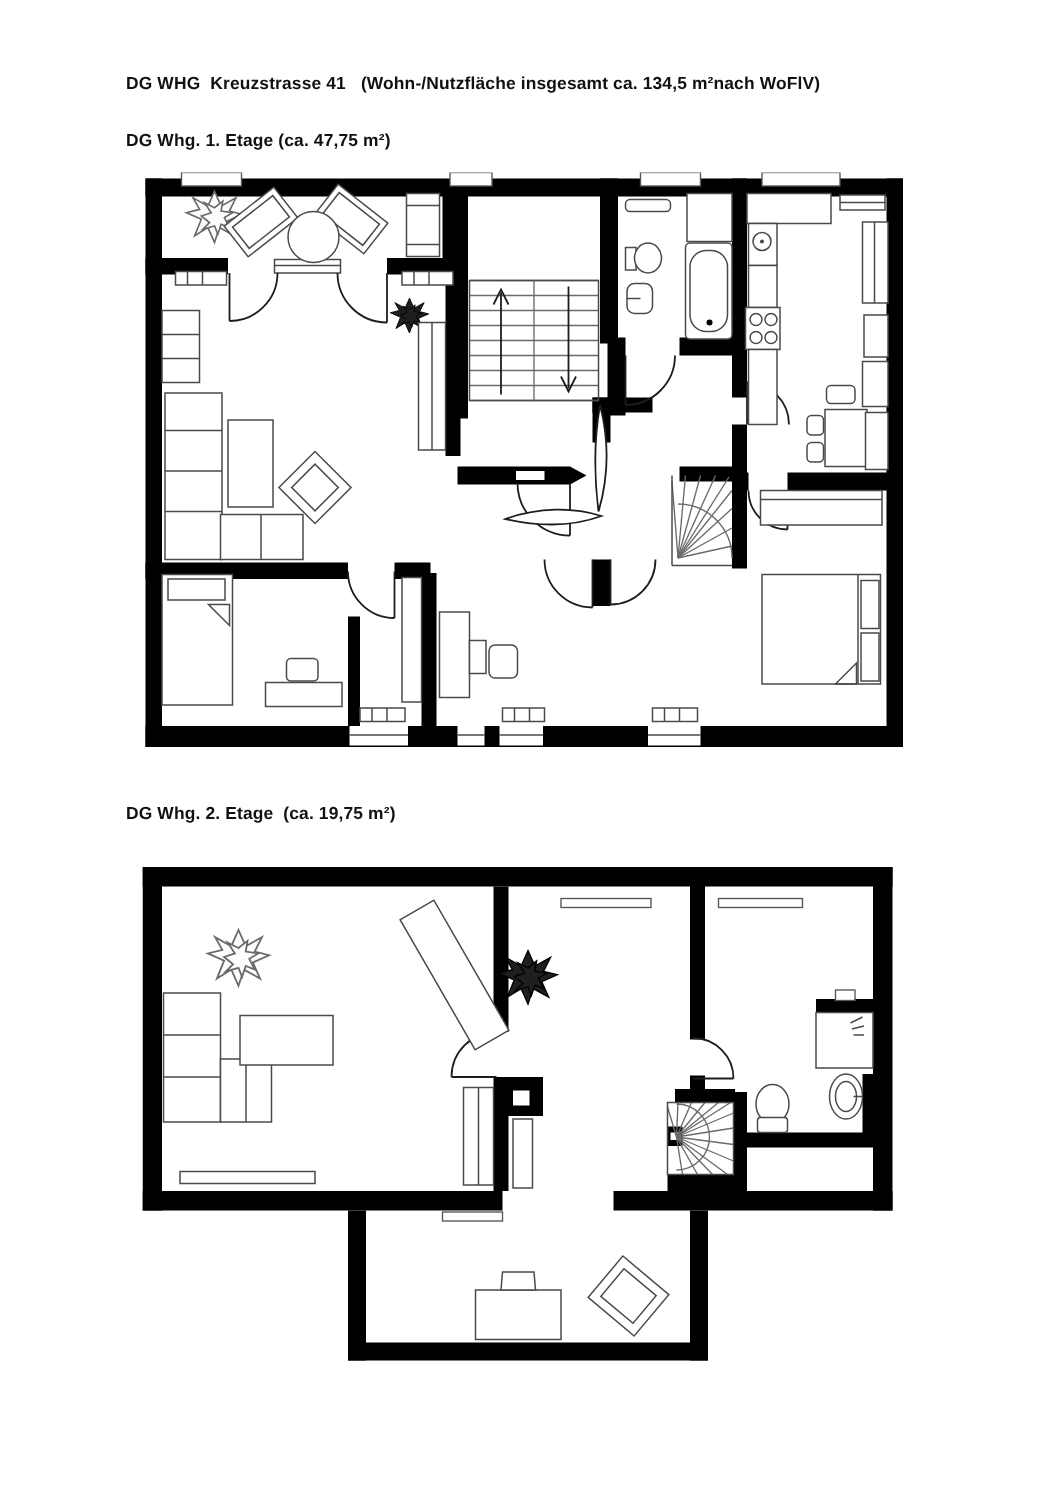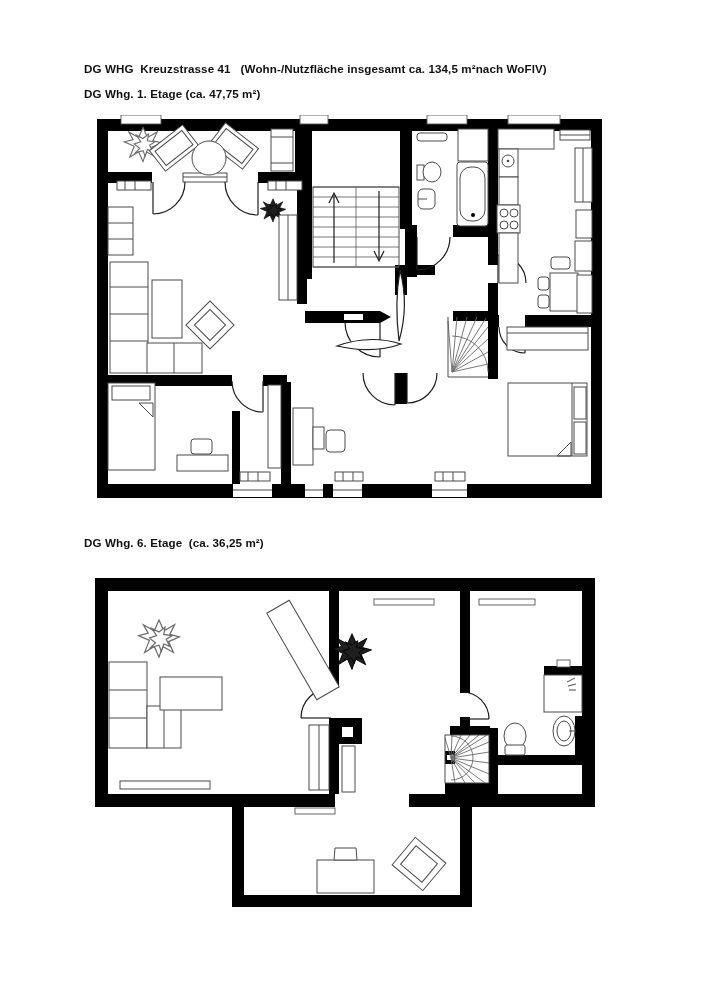--- a/index.html
+++ b/index.html
@@ -1,20 +1,20 @@
 <!DOCTYPE html>
 <html><head>
 <meta charset="utf-8">
 <style>
   html,body{margin:0;padding:0;background:#fff;}
   .page{position:relative;width:707px;height:1000px;background:#ffffff;overflow:hidden;
         font-family:"Liberation Sans", sans-serif;}
   .t{position:absolute;left:84px;color:#111;font-weight:bold;font-size:11.6px;
      letter-spacing:0.1px;white-space:pre;}
-  .title1{top:62px;}
+  .title1{top:49px;}
   .sub1{top:87px;}
   .sub2{top:536px;}
   svg.plan{position:absolute;}
   .wall{fill:#000;stroke:none;}
   .wwhite{fill:#fff;stroke:none;}
   .sill{fill:#fff;stroke:#555;stroke-width:0.9;}
   .furn{fill:#fff;stroke:#4a4a4a;stroke-width:1;}
   .furnl{fill:none;stroke:#4a4a4a;stroke-width:1;}
   .tread{fill:none;stroke:#6a6a6a;stroke-width:0.9;}
   .door{fill:none;stroke:#1d1d1d;stroke-width:1.2;}
@@ -22,21 +22,21 @@
   .plantL{fill:#fdfdfd;stroke:#6a6a6a;stroke-width:1;}
   .plantD{fill:#1f1f1f;stroke:#000;stroke-width:0.8;}
 </style>
 </head>
 <body>
 
 <div class="page">
 
   <div class="t title1">DG WHG  Kreuzstrasse 41   (Wohn-/Nutzfläche insgesamt ca. 134,5 m²nach WoFlV)</div>
   <div class="t sub1">DG Whg. 1. Etage (ca. 47,75 m²)</div>
-  <div class="t sub2">DG Whg. 6. Etage  (ca. 36,25 m²)</div>
+  <div class="t sub2">DG Whg. 2. Etage  (ca. 19,75 m²)</div>
 
   <svg class="plan" style="left:95px;top:115px;width:510px;height:385px" viewBox="0 0 510 385">
     <defs>
       <g id="plantSym">
         <path d="M0,-15 L4,-6 L13,-11 L9,-3 L17,-1 L8,3 L12,12 L3,7 L0,16 L-4,7 L-12,12 L-8,2 L-17,-2 L-9,-4 L-13,-11 L-4,-6 Z"></path>
         <path d="M-6,-8 L-2,-2 L-8,0 L-3,4 L-7,8 L0,6 L2,11 L4,5 L9,7 L6,1 L11,-2 L4,-3 L5,-9 L0,-5 Z"></path>
       </g>
     </defs>
 
     <g>

